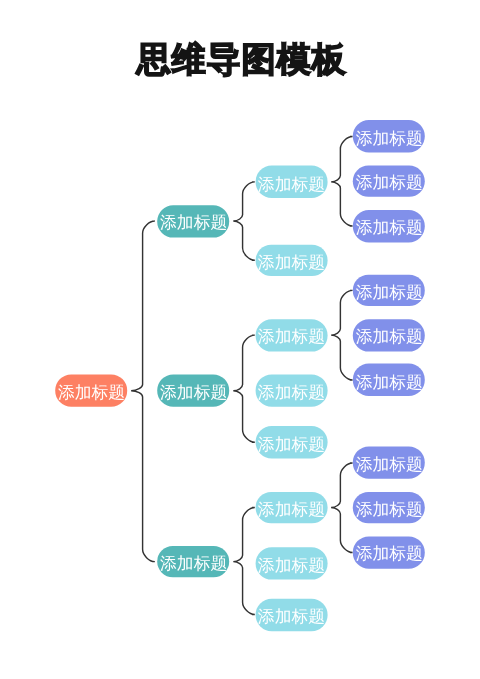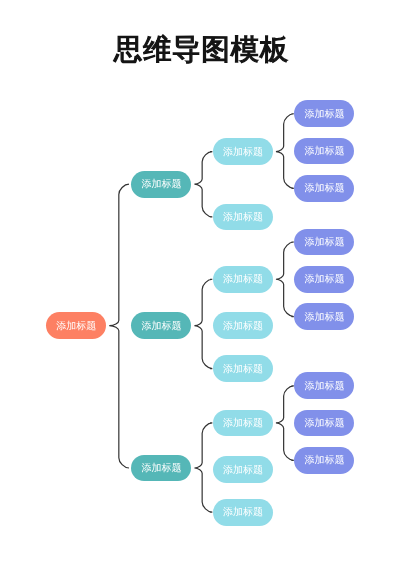--- a/index.html
+++ b/index.html
@@ -7,28 +7,28 @@
   body{
     width:400px;height:566px;background:#ffffff;overflow:hidden;
     font-family:"Liberation Sans",sans-serif;
     -webkit-font-smoothing:antialiased;
     text-rendering:geometricPrecision;
   }
   #canvas{position:relative;width:400px;height:566px;background:#ffffff;filter:blur(0px);}
   #links{position:absolute;left:0;top:0;width:400px;height:566px;}
   .title{
     position:absolute;left:1px;top:36.0px;width:400px;
-    text-align:center;font-weight:normal;font-size:28.6px;line-height:1;
+    text-align:center;font-weight:bold;font-size:28.6px;line-height:1;
     letter-spacing:0.6px;text-indent:0.6px;color:#141414;
     -webkit-text-stroke:1.25px #141414;
   }
   .node{
     position:absolute;box-sizing:border-box;
     display:flex;align-items:center;justify-content:center;
-    border-radius:14px;color:#ffffff;font-size:10px;line-height:1;
+    border-radius:14px;color:#ffffff;font-size:14px;line-height:1;
     white-space:nowrap;
   }
   .node > span{
     display:block;position:relative;top:1px;
   }
 </style>
 </head>
 <body>
 
 <div id="canvas">

